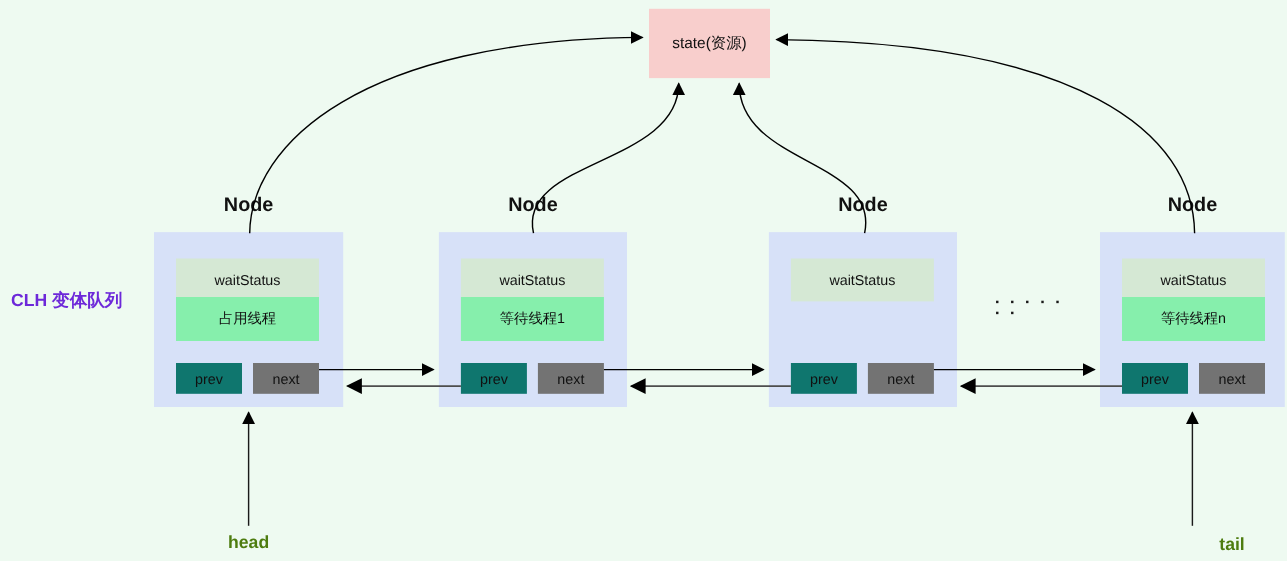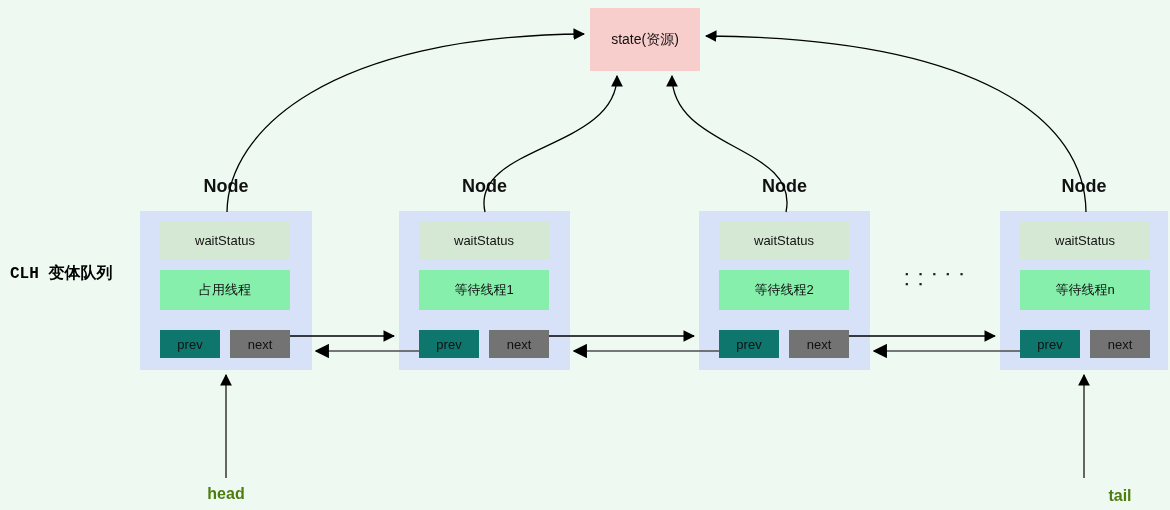--- a/index.html
+++ b/index.html
@@ -34,41 +34,40 @@
     background:#d7e1f8;
     z-index:1;
   }
   .node-title{
     position:absolute;top:176px;height:20px;
     display:flex;align-items:center;justify-content:center;
     font-weight:bold;font-size:18px;color:#111;
     z-index:2;
   }
   .wait-status{
-    left:20px;top:10px;width:130px;height:39px;
+    left:20px;top:24px;width:130px;height:39px;
     background:#d5e8d4;font-size:13px;
   }
   .thread-cell{
     left:20px;top:59px;width:130px;height:40px;
     background:#86efac;font-size:13px;
   }
   .prev-cell{
     left:20px;top:119px;width:60px;height:28px;
     background:#0f766e;font-size:13px;
   }
   .next-cell{
     left:90px;top:119px;width:60px;height:28px;
     background:#737373;font-size:13px;
   }
   .queue-label{
     position:absolute;left:10px;top:262px;width:130px;height:22px;
-    font-weight:bold;font-size:16px;color:#000000;
+    font-weight:bold;font-size:16px;color:#6d28d9;
     display:flex;align-items:center;
     z-index:2;
-    font-family:Liberation Mono, monospace;
   }
   .ptr-label{
     position:absolute;width:60px;height:22px;
     display:flex;align-items:center;justify-content:center;
     font-weight:bold;font-size:16px;color:#4d7c0f;
     z-index:2;
   }
   .head-label{left:196px;top:483px;}
   .tail-label{left:1090px;top:485px;}
   .ellipsis{
@@ -125,21 +124,20 @@
   <div class="node-container" style="left:399px;width:171px;">
     <div class="box wait-status">waitStatus</div>
     <div class="box thread-cell">等待线程1</div>
     <div class="box prev-cell">prev</div>
     <div class="box next-cell">next</div>
   </div>
 
   <div class="node-title" style="left:699px;width:171px;">Node</div>
   <div class="node-container" style="left:699px;width:171px;">
     <div class="box wait-status">waitStatus</div>
-    <div class="box thread-cell">等待线程2</div>
     <div class="box prev-cell">prev</div>
     <div class="box next-cell">next</div>
   </div>
 
   <div class="ellipsis">▪ ▪ ▪ ▪ ▪ ▪ ▪</div>
 
   <div class="node-title" style="left:1000px;width:168px;">Node</div>
   <div class="node-container" style="left:1000px;width:168px;">
     <div class="box wait-status">waitStatus</div>
     <div class="box thread-cell">等待线程n</div>

